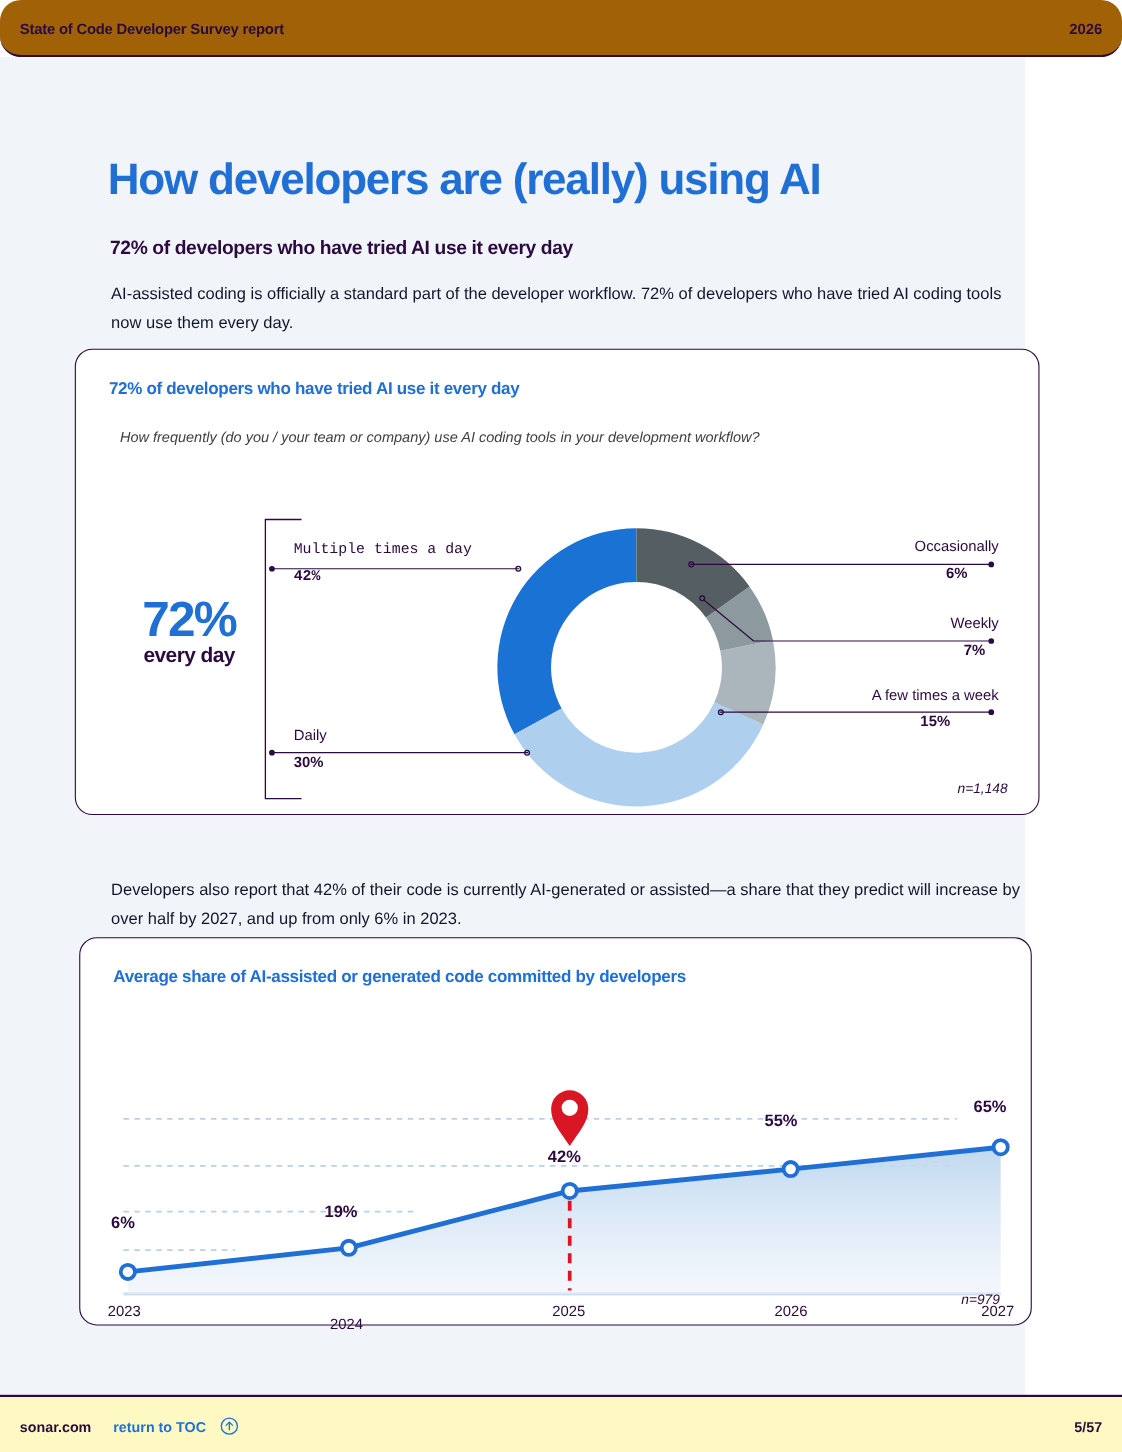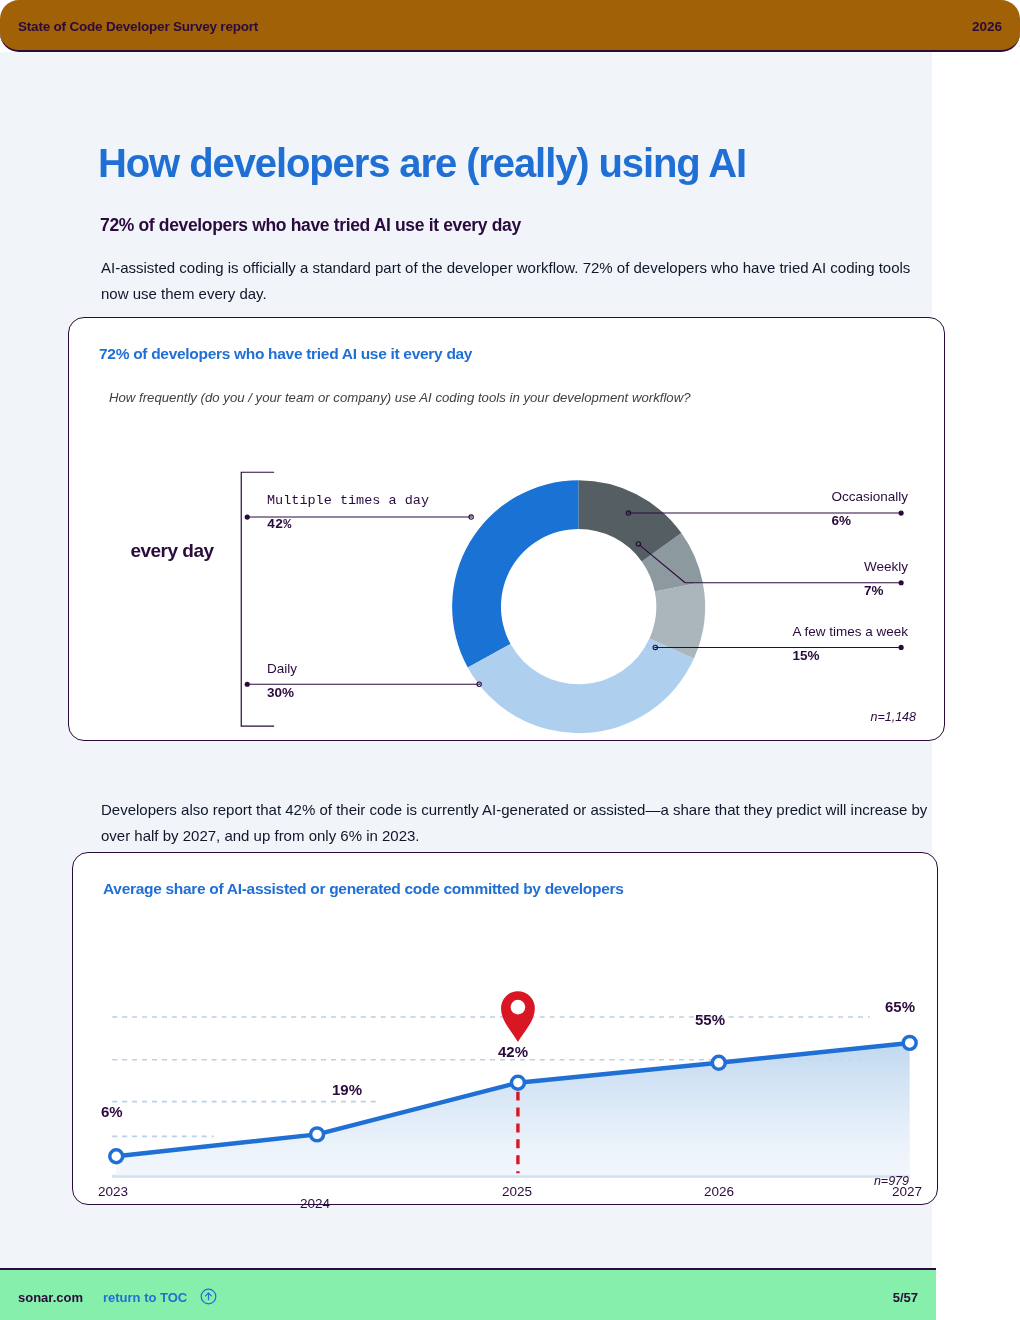--- a/index.html
+++ b/index.html
@@ -148,21 +148,21 @@
   }
   .callout .val {
     font-size: 13.5px;
     font-weight: bold;
     color: #2b0a3d;
     white-space: nowrap;
     line-height: 17px;
     margin-top: 7px;
   }
   .callout.left { text-align: left; }
-  .callout.right { text-align: left; }
+  .callout.right { text-align: center; }
 
   .svg-layer {
     position: absolute;
     left: 0; top: 0;
     width: 100%;
     height: 100%;
     overflow: visible;
     pointer-events: none;
   }
 
@@ -178,23 +178,23 @@
     position: absolute;
     font-size: 13.5px;
     color: #2b0a3d;
     white-space: nowrap;
   }
 
   
   .page-footer {
     position: absolute;
     left: 0; top: 1268px;
-    width: 936px;
+    width: 1020px;
     height: 52px;
-    background: #86efac;
+    background: #fef9c3;
     border-top: 2px solid #2b0a3d;
     box-sizing: border-box;
   }
   .page-footer .f-site {
     position: absolute;
     left: 18px; top: 20px;
     font-size: 13px;
     font-weight: bold;
     color: #2b0a3d;
   }
@@ -230,20 +230,21 @@
 
   <h1 class="main-title">How developers are (really) using AI</h1>
   <h2 class="sub-head">72% of developers who have tried AI use it every day</h2>
   <p class="body-copy">AI-assisted coding is officially a standard part of the developer workflow. 72% of developers who have tried AI coding tools now use them every day.</p>
 
   <div class="card" id="donut-card">
     <div class="card-title">72% of developers who have tried AI use it every day</div>
     <div class="card-question">How frequently (do you / your team or company) use AI coding tools in your development workflow?</div>
 
     <div class="big-stat">
+      <div class="num">72%</div>
       <div class="cap">every day</div>
     </div>
 
     <svg class="svg-layer" viewBox="0 0 877 424">
 
       <g transform="translate(511,290)">
 
         <path d="M 0,-127 A 127,127 0 0 0 -111.4,61.2 L -68.4,37.6 A 78,78 0 0 1 0,-78 Z" fill="#1a72d4"></path>
 
         <path d="M -111.4,61.2 A 127,127 0 0 0 115.8,52.2 L 71.1,32.0 A 78,78 0 0 1 -68.4,37.6 Z" fill="#afcfee"></path>
@@ -349,21 +350,21 @@
         <circle cx="840" cy="191" r="6.5" fill="#ffffff" stroke="#1f6fd4" stroke-width="3.5"></circle>
       </g>
 
       <g transform="translate(446,152)">
         <path d="M 0,38 C -9,24 -17,16 -17,4 A 17,17 0 1 1 17,4 C 17,16 9,24 0,38 Z" fill="#d81624"></path>
         <circle cx="0" cy="3" r="7.4" fill="#ffffff"></circle>
       </g>
     </svg>
 
     <div class="lc-label" style="left:28px; top:250px;">6%</div>
-    <div class="lc-label" style="left:222px; top:228px;margin-left:37px;">19%</div>
+    <div class="lc-label" style="left:222px; top:240px;">19%</div>
     <div class="lc-label" style="left:425px; top:190px;">42%</div>
     <div class="lc-label" style="left:622px; top:158px;">55%</div>
     <div class="lc-label" style="left:812px; top:145px;">65%</div>
 
     <div class="lc-tick" style="left:25px; top:331px;">2023</div>
     <div class="lc-tick" style="left:227px; top:331px;margin-top:12px;">2024</div>
     <div class="lc-tick" style="left:429px; top:331px;">2025</div>
     <div class="lc-tick" style="left:631px; top:331px;">2026</div>
     <div class="lc-tick" style="left:819px; top:331px;">2027</div>
 

